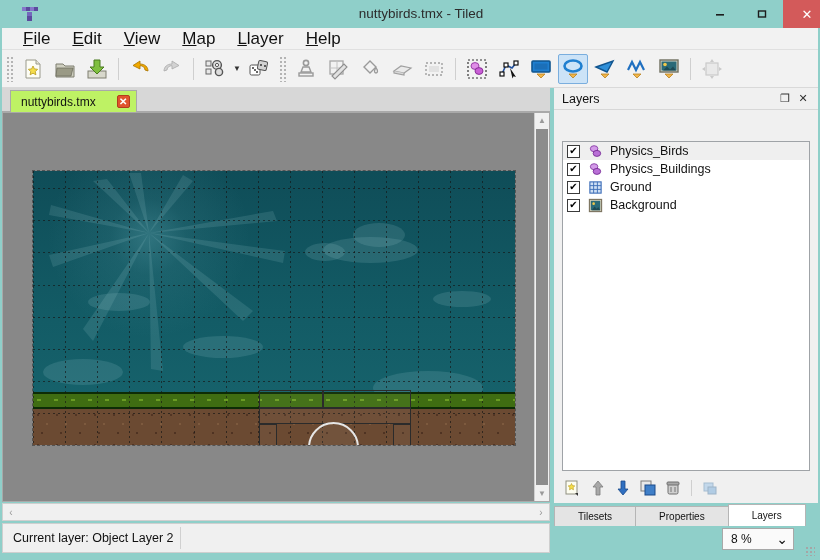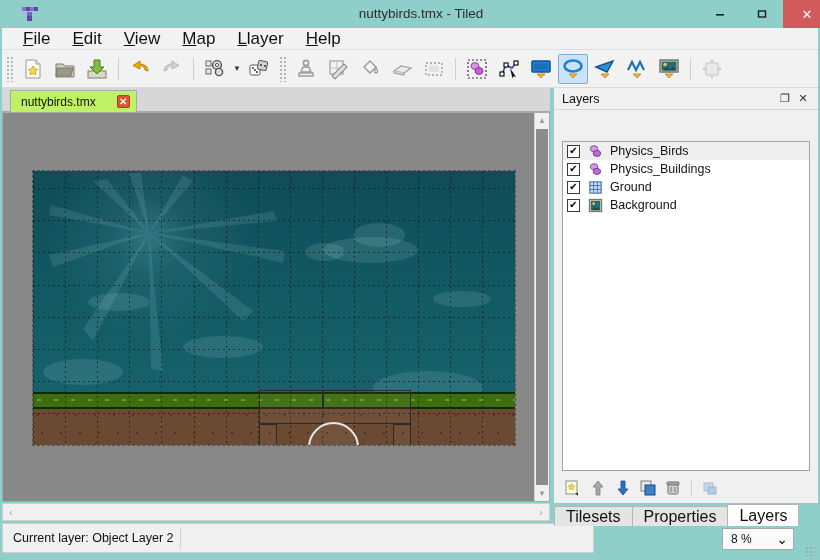--- a/index.html
+++ b/index.html
@@ -203,21 +203,21 @@
     background: #f0f0f0; border: 1px solid #cfcfcf;
   }
   .hs-arrow {
     position: absolute; top: 0; height: 16px; width: 16px;
     display: flex; align-items: center; justify-content: center;
     color: #9a9a9a; font-size: 10px;
   }
 
   
   .statusbar {
-    position: absolute; left: 2px; top: 523px; width: 592px; height: 30px;
+    position: absolute; left: 2px; top: 523px; width: 548px; height: 30px;
     background: #f0f0f0; border: 1px solid #cfcfcf;
     display: flex; align-items: center;
   }
   .status-text {
     padding-left: 10px; font-size: 12.5px; color: #111;
     border-right: 1px solid #d0d0d0; height: 22px; line-height: 22px;
     padding-right: 6px;
   }
 
   
@@ -275,23 +275,23 @@
   }
   .lt-btn { width: 22px; height: 22px; display: flex; align-items: center; justify-content: center; }
   .lt-sep { width: 1px; height: 16px; background: #cfcfcf; margin: 0 4px; }
 
   
   .dock-tabs {
     position: absolute; left: 554px; top: 504px; width: 264px; height: 22px;
     display: flex; align-items: flex-end;
   }
   .dock-tab {
-    height: 20px; padding: 0 11px;
+    height: 20px; padding: 0 23px;
     display: flex; align-items: center;
-    font-size: 16px; color: #111;
+    font-size: 10px; color: #111;
     background: #e4e4e4;
     border: 1px solid #b5b5b5; border-bottom: none;
     margin-right: -1px;
   }
   .dock-tab.active {
     background: #fff; height: 22px; color: #111;
   }
 
   
   .zoom-combo {

